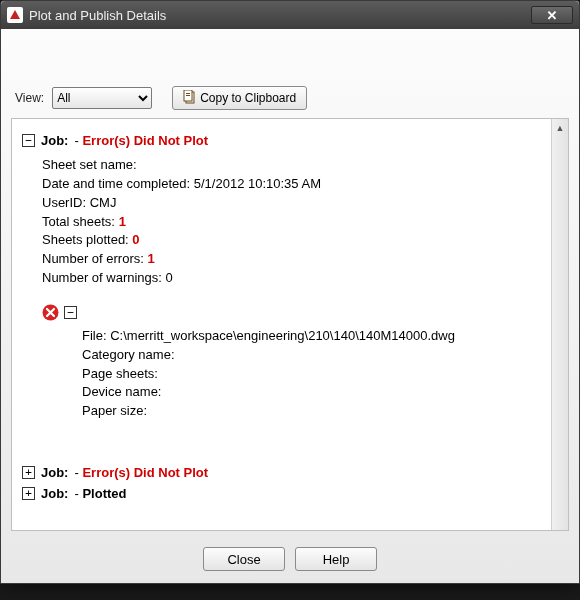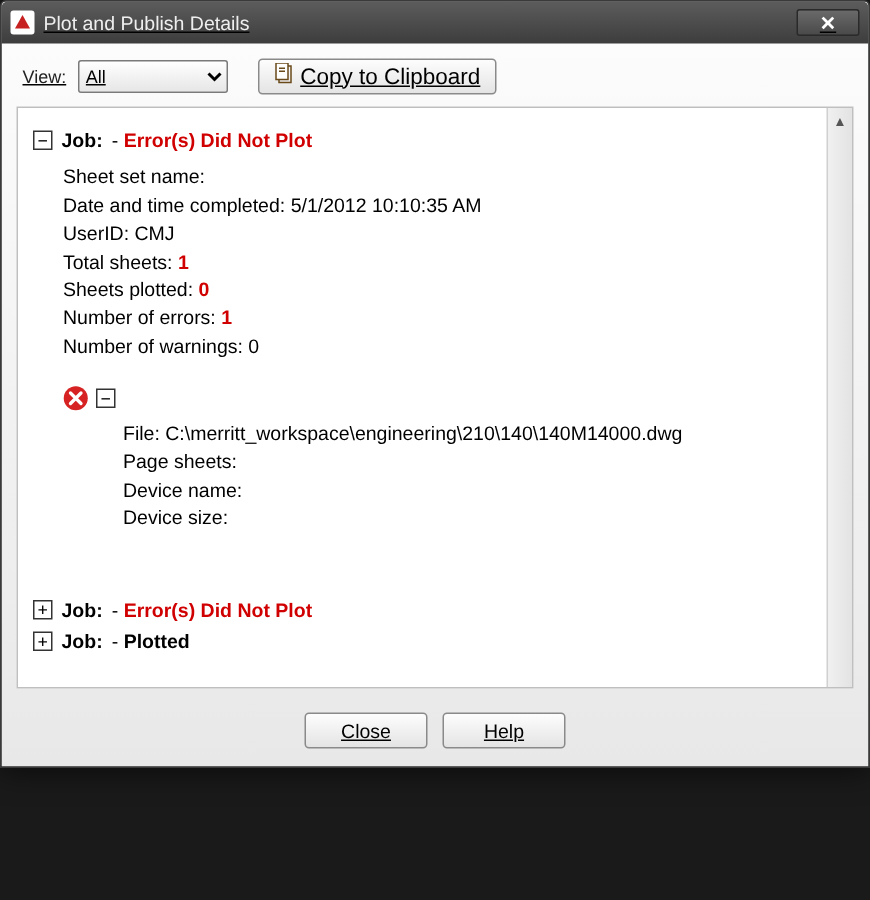--- a/index.html
+++ b/index.html
@@ -10,25 +10,24 @@
     background: #1a1a1a;
     width: 580px;
     height: 600px;
     overflow: hidden;
   }
   .window {
     background: linear-gradient(to bottom, #fdfdfd, #e8e8e8);
     border: 1px solid #3a3a3a;
     border-radius: 4px 4px 0 0;
     width: 580px;
-    height: 512px;
+    height: 584px;
     display: flex;
     flex-direction: column;
     box-shadow: 0 2px 20px rgba(0,0,0,0.6);
-    text-decoration: underline;
   }
   .titlebar {
     height: 28px;
     background: linear-gradient(to bottom, #5c5c5c, #3d3d3d);
     border-radius: 4px 4px 0 0;
     display: flex;
     align-items: center;
     padding: 0 6px;
     color: #eee;
   }
@@ -61,34 +60,35 @@
     font-weight: bold;
     font-size: 13px;
     cursor: pointer;
   }
   .toolbar {
     padding: 10px 14px 8px;
     display: flex;
     align-items: center;
     gap: 8px;
     font-size: 12px;
+    margin-top: 47px;
   }
   .toolbar label { color: #222; }
   .view-select {
     width: 100px;
     height: 22px;
     font-size: 12px;
     border: 1px solid #7a7a7a;
     background: linear-gradient(to bottom, #fff, #e6e6e6);
     border-radius: 2px;
   }
   .copy-btn {
     height: 24px;
     padding: 0 10px;
-    font-size: 15px;
+    font-size: 12px;
     background: linear-gradient(to bottom, #fdfdfd, #e4e4e4);
     border: 1px solid #8a8a8a;
     border-radius: 3px;
     cursor: pointer;
     display: flex;
     align-items: center;
     gap: 4px;
     margin-left: 12px;
   }
   .content-wrapper {
@@ -255,23 +255,24 @@
           <svg width="17" height="17" viewBox="0 0 17 17">
               <circle cx="8.5" cy="8.5" r="8" fill="#d62222"></circle>
               <path d="M5 5 L12 12 M12 5 L5 12" stroke="#fff" stroke-width="2.2" stroke-linecap="round"></path>
             </svg>
         </span>
         <div class="expander">−</div>
       </div>
 
       <div class="sheet-body">
         <div><span>File:</span> <span>C:\merritt_workspace\engineering\210\140\140M14000.dwg</span></div>
+        <div>Category name:</div>
         <div>Page sheets:</div>
         <div>Device name:</div>
-        <div>Device size:</div>
+        <div>Paper size:</div>
         <br>
       </div>
 
       <br>
 
       
       <div class="collapsed-row">
         <div class="expander">+</div>
         <span class="job-label">Job:</span>
         <span>

